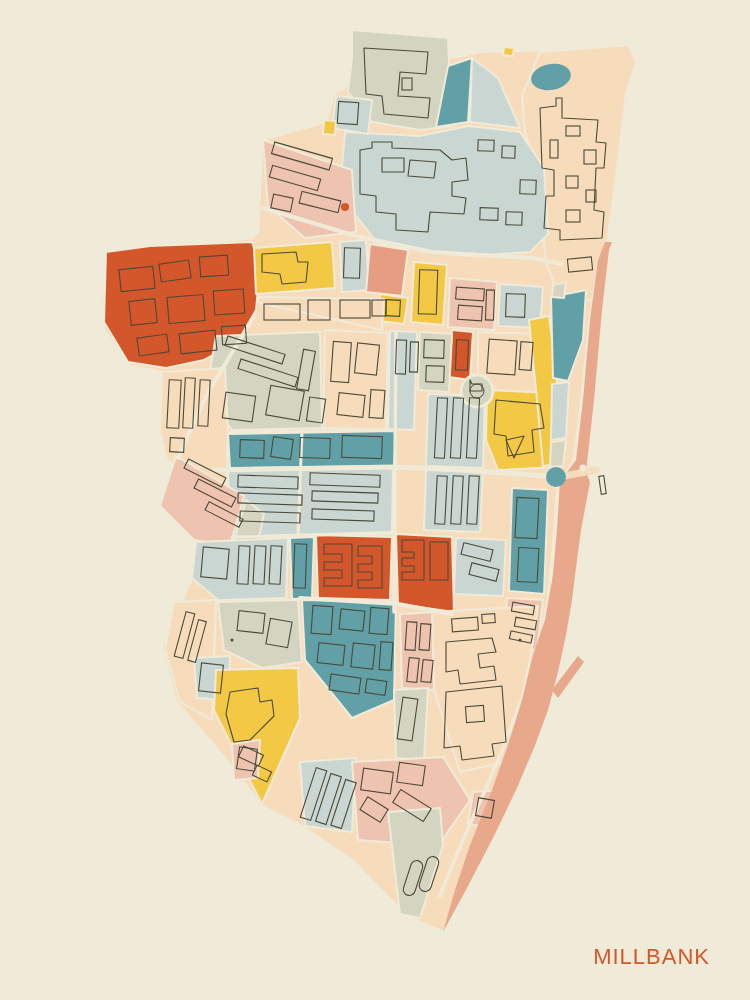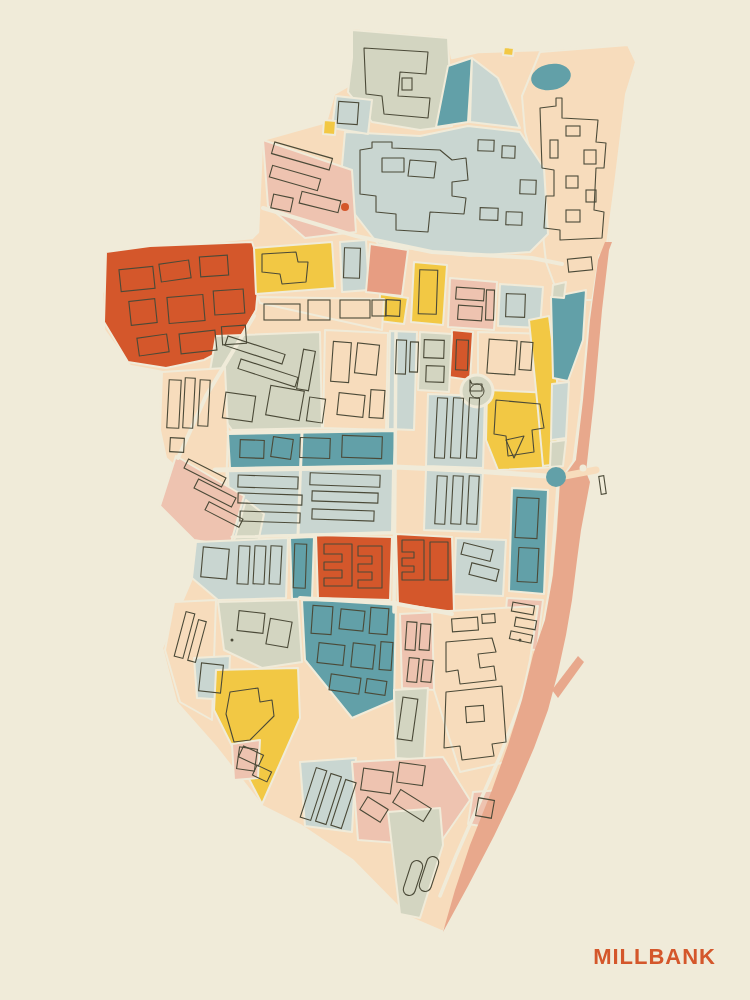--- a/index.html
+++ b/index.html
@@ -1,19 +1,19 @@
 <!DOCTYPE html>
 <html><head>
 <meta charset="utf-8">
 <style>
   html,body{margin:0;padding:0;}
   .poster{position:relative;width:750px;height:1000px;background:#f0ebd9;overflow:hidden;
           font-family:"Liberation Sans",sans-serif;}
   .poster svg{position:absolute;left:0;top:0;}
-  .map-title{position:absolute;right:34px;bottom:30px;font-weight:700;font-size:22px;
+  .map-title{position:absolute;right:40px;bottom:30px;font-weight:400;font-size:22px;
              letter-spacing:1px;}
 </style>
 </head>
 <body>
 
 <div class="poster">
   <svg id="map" width="750" height="1000" viewBox="0 0 750 1000" xmlns="http://www.w3.org/2000/svg">
       <rect x="0" y="0" width="750" height="1000" fill="#f0ebd9"></rect>
       <polygon points="352,28 448,36 452,58 478,52 540,50 628,44 637,60 626,95 614,185 609,250 602,310 594,400 586,472 590,482 581,530 577,560 572,600 566,635 558,672 548,710 534,748 516,790 494,836 468,886 443,932 408,917 352,860 300,825 262,806 215,746 176,702 162,648 192,578 196,542 160,506 176,456 160,430 162,372 130,366 104,330 102,294 112,260 150,248 252,238 258,232 262,140 326,122 334,94 348,86" fill="#f7dcbc" stroke="#f0ebd9" stroke-width="2.5" stroke-linejoin="round"></polygon>
       <polygon points="352,30 448,38 452,126 420,130 372,122 348,92 352,58" fill="#d3d5c1" stroke="#f0ebd9" stroke-width="2" stroke-linejoin="round"></polygon>

